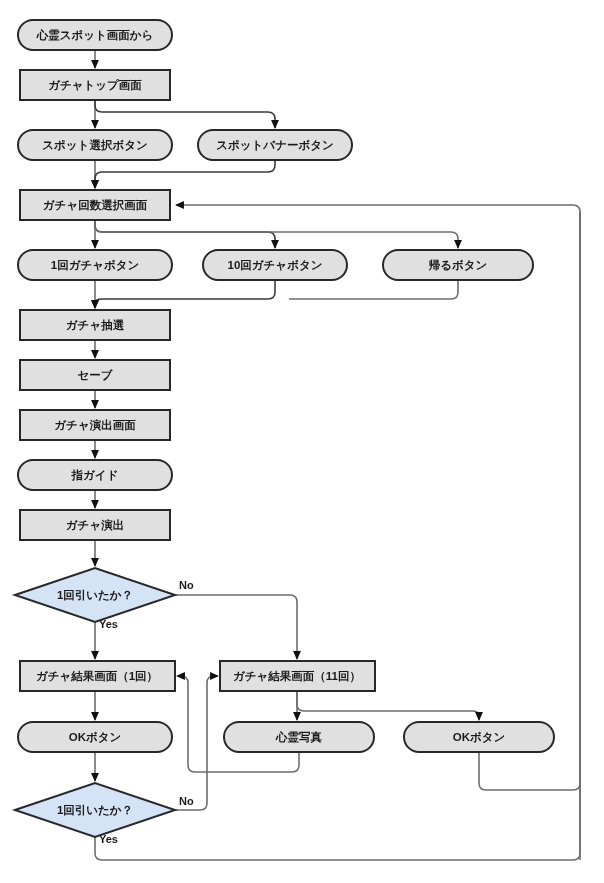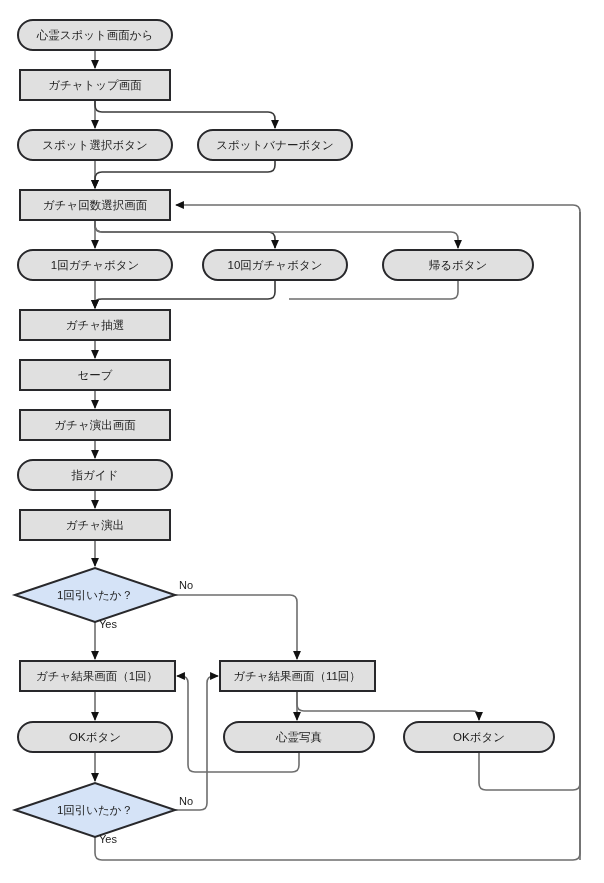--- a/index.html
+++ b/index.html
@@ -10,20 +10,21 @@
   body {
     width: 604px;
     height: 883px;
     font-family: "Liberation Sans", "DejaVu Sans", sans-serif;
     overflow: hidden;
   }
   #flowchart-root {
     position: relative;
     width: 604px;
     height: 883px;
+    font-weight: bold;
   }
   svg.flow {
     display: block;
     width: 604px;
     height: 883px;
   }
   .node-shape {
     fill: #e0e0e0;
     stroke: #28282b;
     stroke-width: 2;

